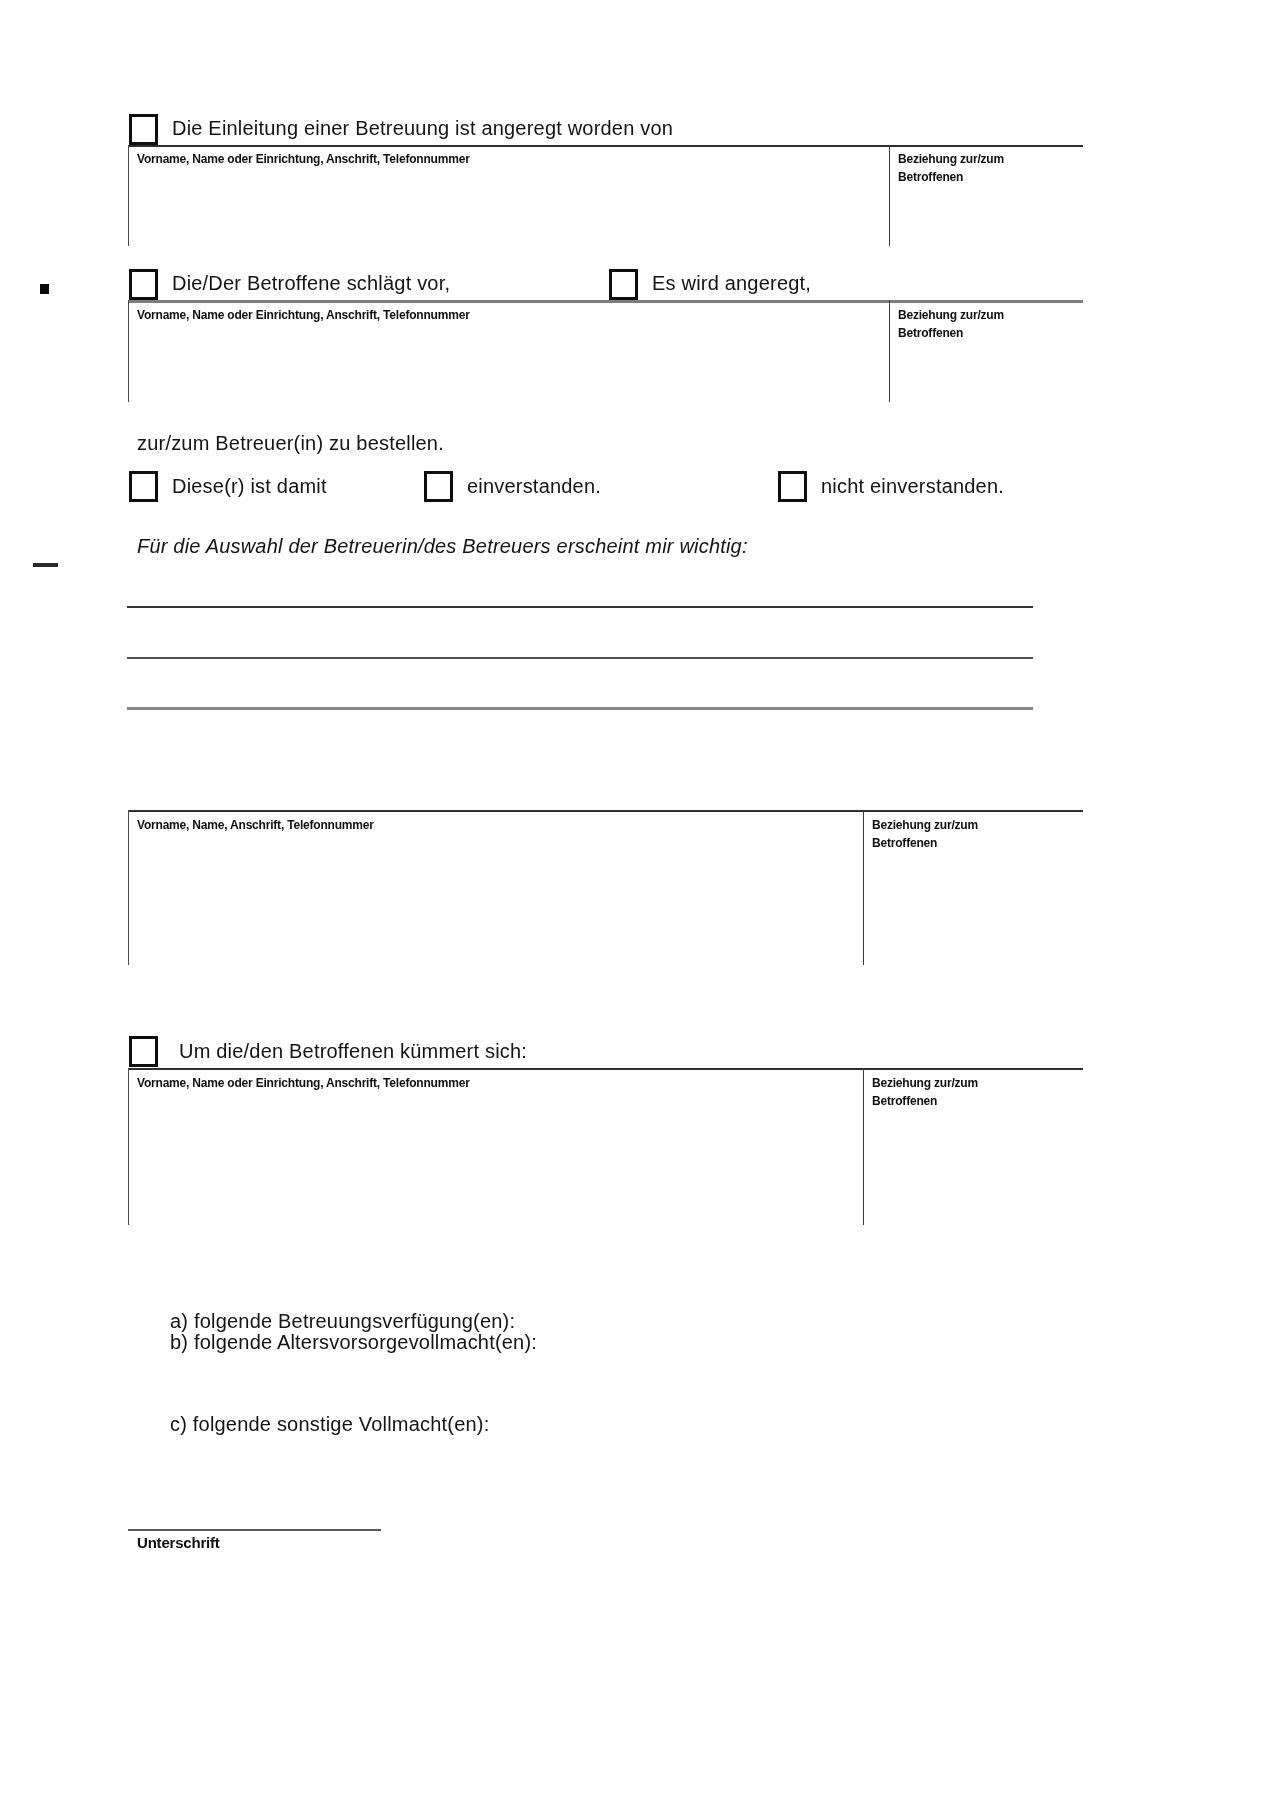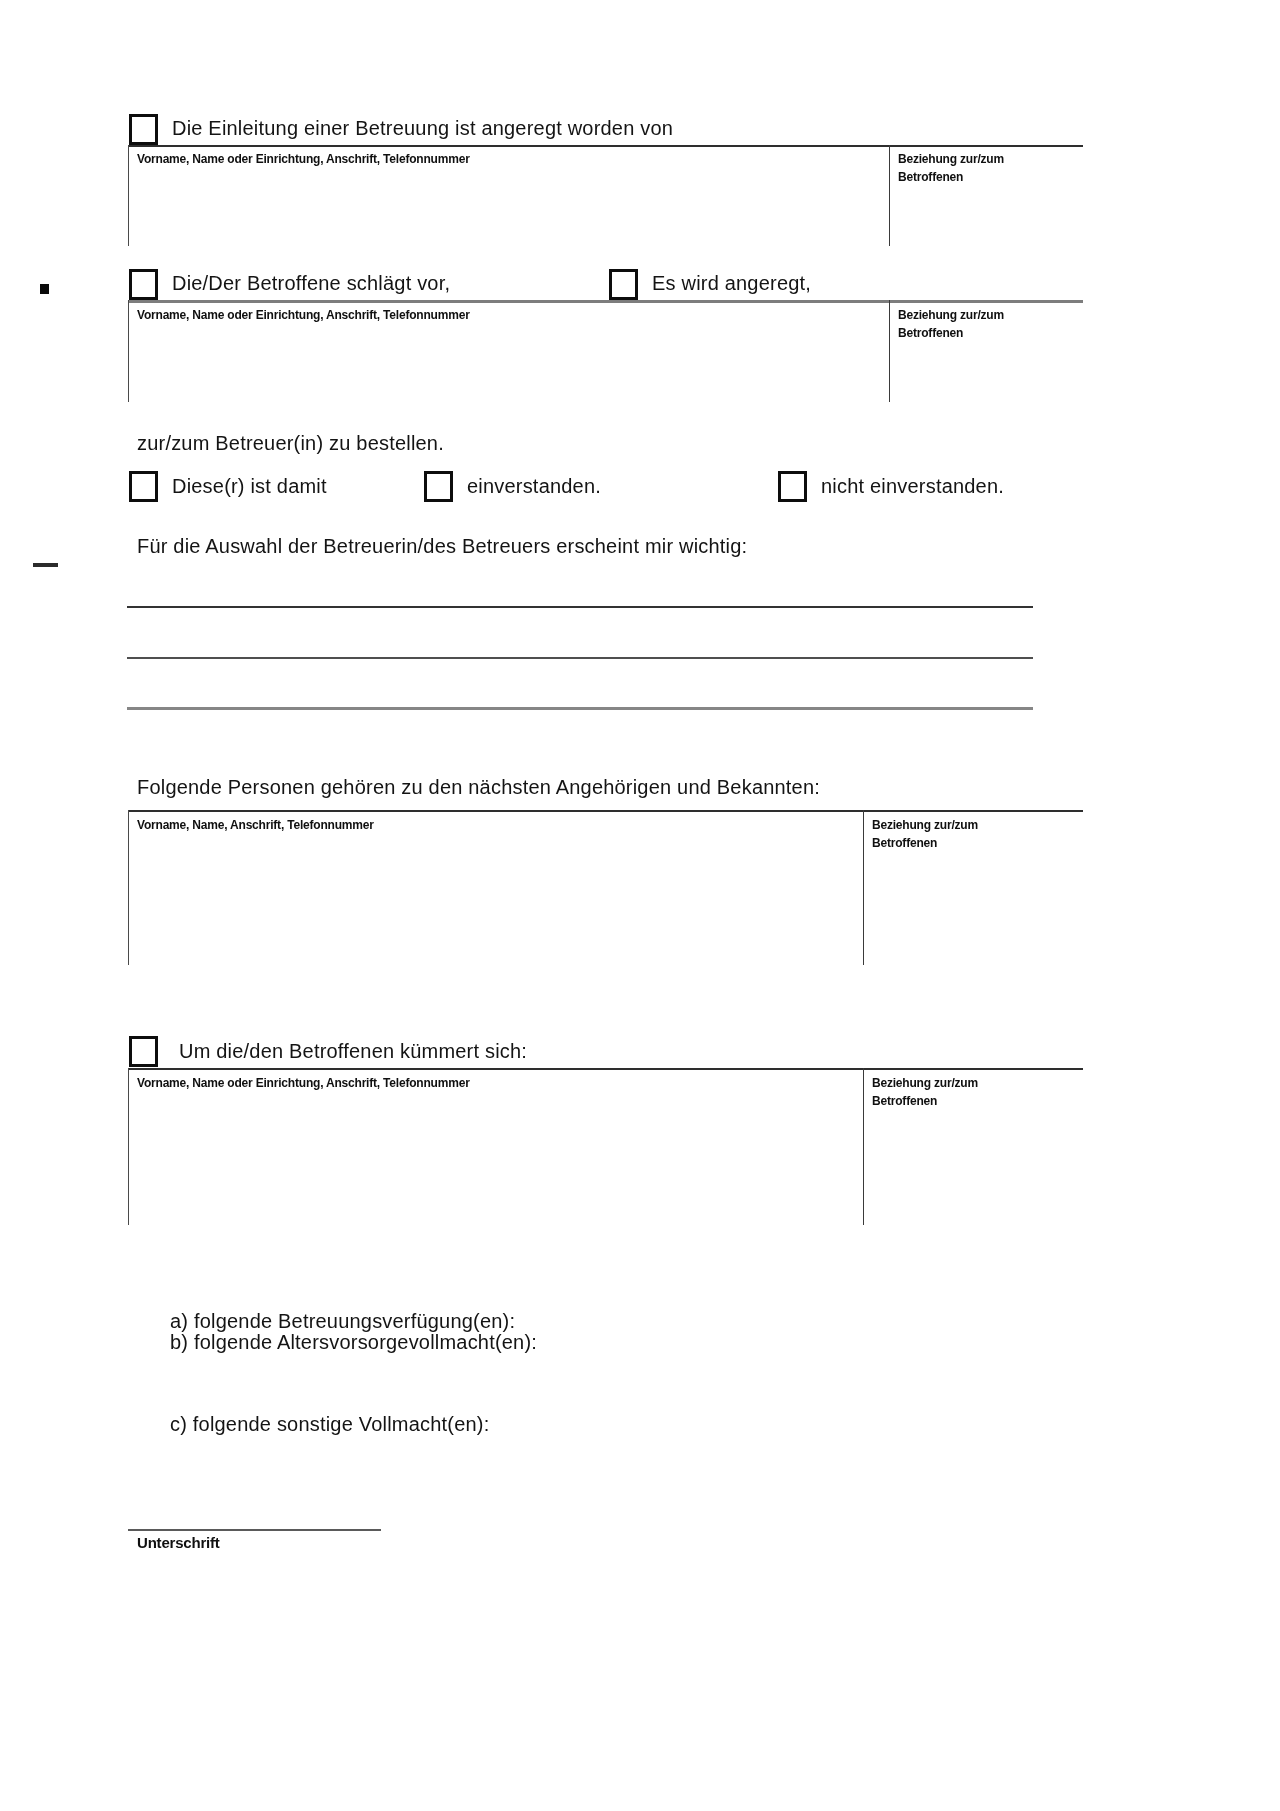--- a/index.html
+++ b/index.html
@@ -101,27 +101,26 @@
 
   <div class="h" style="left:137px;top:431px;">zur/zum Betreuer(in) zu bestellen.</div>
 
   <div class="cb" style="left:129px;top:471px;"></div>
   <div class="h" style="left:172px;top:474px;">Diese(r) ist damit</div>
   <div class="cb" style="left:424px;top:471px;"></div>
   <div class="h" style="left:467px;top:474px;">einverstanden.</div>
   <div class="cb" style="left:778px;top:471px;"></div>
   <div class="h" style="left:821px;top:474px;">nicht einverstanden.</div>
 
-  <div class="h" style="left:137px;top:534px;">Für die Auswahl der Betreuerin/des Betreuers erscheint mir wichtig:</div>
+  <div class="h" style="left:137px;top:534px;font-style:italic;">Für die Auswahl der Betreuerin/des Betreuers erscheint mir wichtig:</div>
 
   <div class="wline" style="left:127px;top:606px;width:906px;height:2px;background:#333;"></div>
   <div class="wline" style="left:127px;top:657px;width:906px;height:2px;background:#4f4f4f;"></div>
   <div class="wline" style="left:127px;top:707px;width:906px;height:3px;background:#868686;"></div>
 
-  <div class="h" style="left:137px;top:775px;">Folgende Personen gehören zu den nächsten Angehörigen und Bekannten:</div>
 
   <div class="fieldbox" style="left:128px;top:810px;width:955px;height:155px;">
     <div class="topline" style="height:2px;"></div>
     <div class="leftline"></div>
     <div class="divline" style="left:735px;"></div>
     <div class="area" style="left:1px;width:734px;"></div>
     <div class="area" style="left:736px;right:0;"></div>
     <div class="lbl" style="left:9px;top:6px;">Vorname, Name, Anschrift, Telefonnummer</div>
     <div class="lbl" style="left:744px;top:6px;width:145px;">Beziehung zur/zum Betroffenen</div>
   </div>

